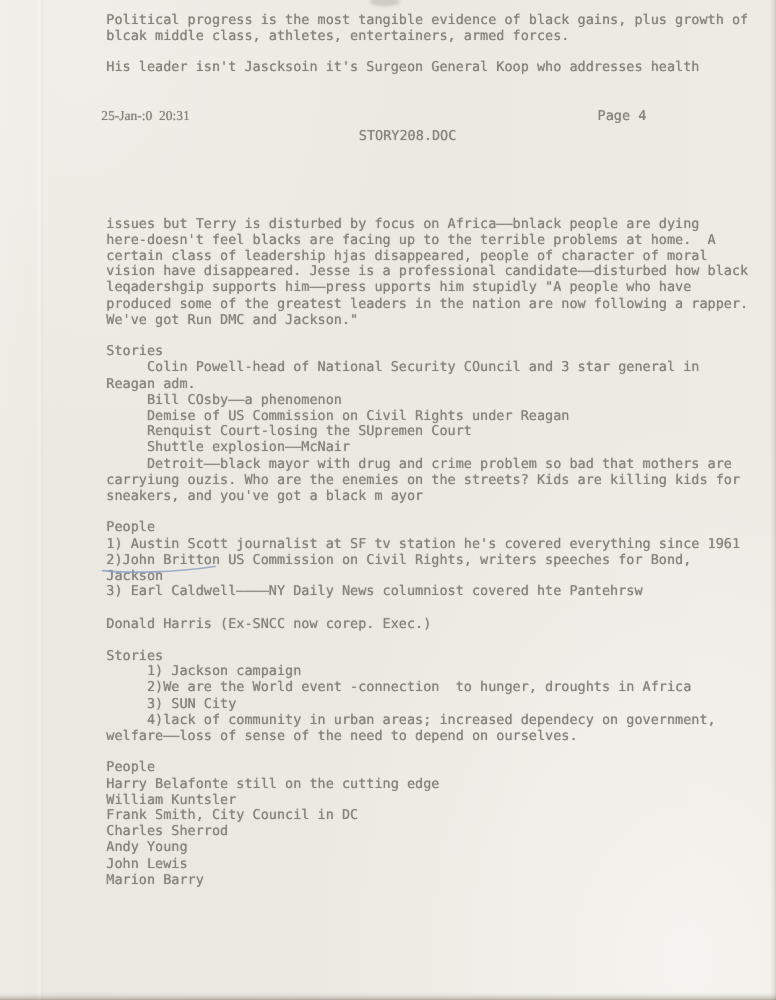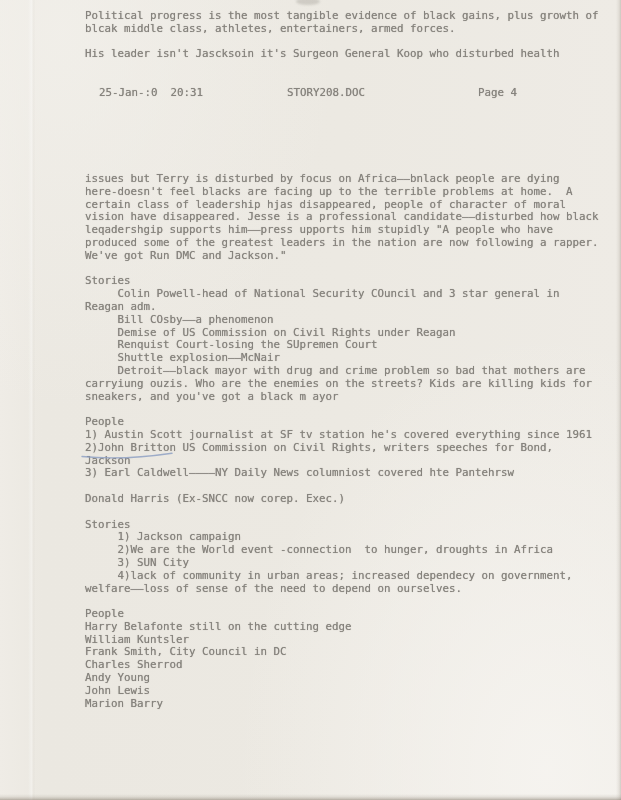--- a/index.html
+++ b/index.html
@@ -67,41 +67,41 @@
   .header-row {
     position: absolute;
     left: 0; top: 87px;
     width: 100%; height: 13px;
     font-size: 10.8px;
     line-height: 12.8px;
     color: #86837d;
     text-shadow: 0 0 0.7px rgba(134,131,125,0.85);
   }
   .header-row span { position: absolute; white-space: pre; }
-  .header-row .h-datetime { left: 99px; }
-  .header-row .h-filename { left: 287px; }
+  .header-row .h-datetime { left: 81px; font-family: Liberation Serif, serif; }
+  .header-row .h-filename { left: 287px; margin-top: 16px; }
   .header-row .h-page     { left: 478px; }
   .underline-mark {
     position: absolute;
     left: 80px; top: 451px;
     width: 96px; height: 10px;
   }
 </style>
 </head>
 <body>
 
 <div class="scan">
   <div class="sheet">
     <div class="edge-left-band"></div>
     <div class="smudge"></div>
 
     <pre class="doc intro">Political progress is the most tangible evidence of black gains, plus growth of
 blcak middle class, athletes, entertainers, armed forces.
 
-His leader isn't Jascksoin it's Surgeon General Koop who disturbed health</pre>
+His leader isn't Jascksoin it's Surgeon General Koop who addresses health</pre>
 
     <div class="header-row">
       <span class="h-datetime">25-Jan-:0  20:31</span>
       <span class="h-filename">STORY208.DOC</span>
       <span class="h-page">Page 4</span>
     </div>
 
     <pre class="doc body">issues but Terry is disturbed by focus on Africa——bnlack people are dying
 here-doesn't feel blacks are facing up to the terrible problems at home.  A
 certain class of leadership hjas disappeared, people of character of moral

